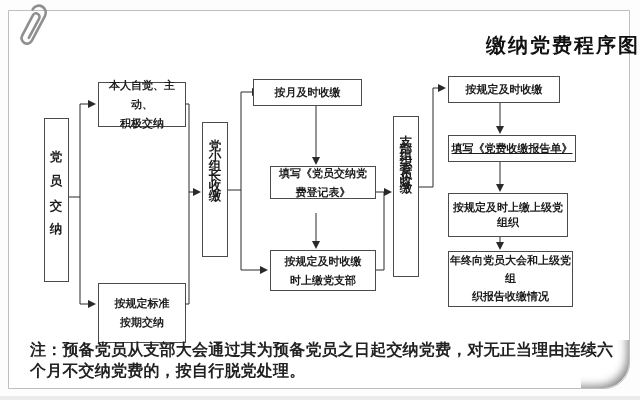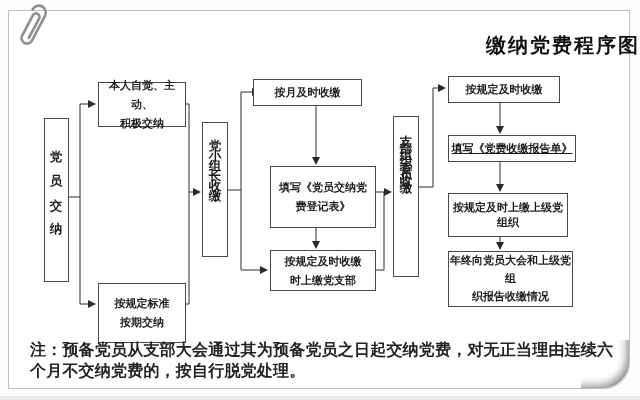--- a/index.html
+++ b/index.html
@@ -85,21 +85,21 @@
   <div class="title">缴纳党费程序图</div>
 
   <div class="node vert v-a" style="left:44px;top:118px;width:25px;height:164px;">党员交纳</div>
   <div class="node h2" style="left:98px;top:82px;width:88px;height:45px;">本人自觉、主动、
 积极交纳</div>
   <div class="node h2" style="left:98px;top:283px;width:88px;height:60px;">按规定标准
 按期交纳</div>
 
   <div class="node vert v-c" style="left:202px;top:122px;width:26px;height:135px;">党小组长收缴</div>
   <div class="node" style="left:253px;top:79px;width:109px;height:27px;">按月及时收缴</div>
-  <div class="node h2" style="left:270px;top:166px;width:106px;height:62px;">填写《党员交纳党
+  <div class="node h2" style="left:270px;top:166px;width:106px;height:33px;">填写《党员交纳党
 费登记表》</div>
   <div class="node h2" style="left:270px;top:250px;width:106px;height:41px;">按规定及时收缴
 时上缴党支部</div>
 
   <div class="node vert v-e" style="left:393px;top:116px;width:26px;height:161px;">支部组织委员收缴</div>
   <div class="node" style="left:448px;top:76px;width:112px;height:27px;">按规定及时收缴</div>
   <div class="node" style="left:448px;top:135px;width:128px;height:27px;text-decoration:underline;">填写《党费收缴报告单》</div>
   <div class="node" style="left:448px;top:193px;width:120px;height:44px;">按规定及时上缴上级党组织</div>
   <div class="node h2" style="left:448px;top:251px;width:125px;height:56px;line-height:18px;">年终向党员大会和上级党组
 织报告收缴情况</div>

